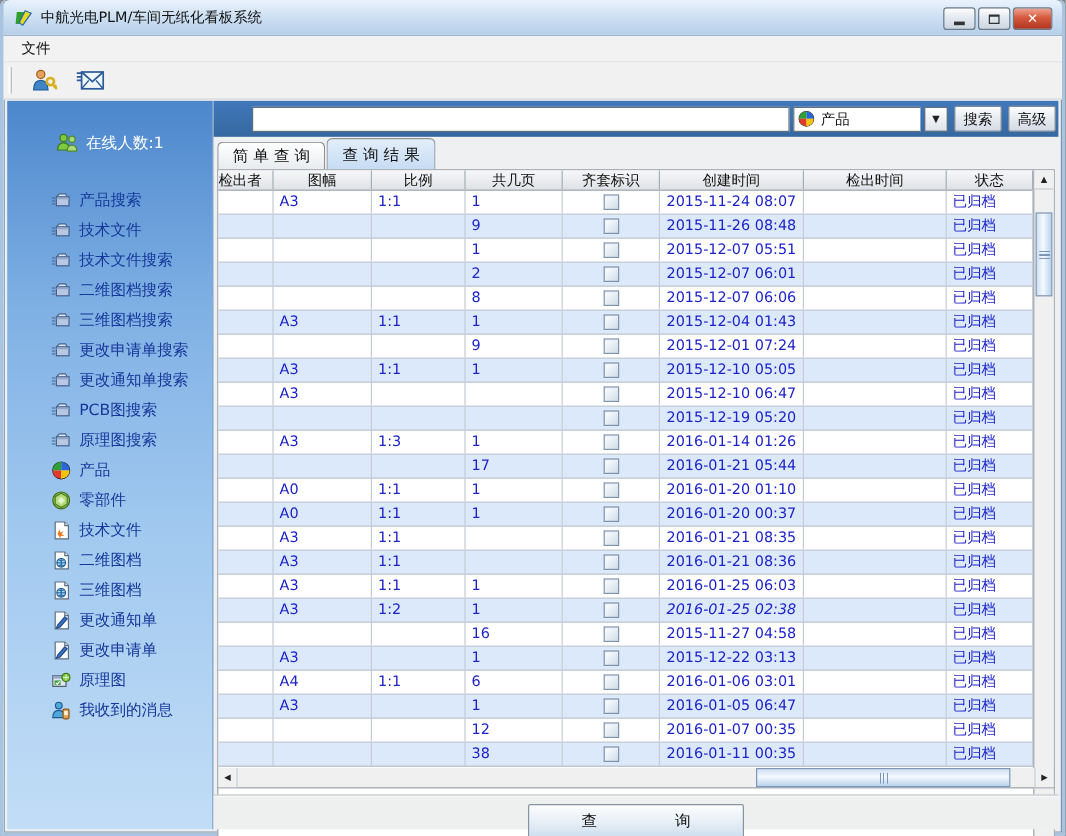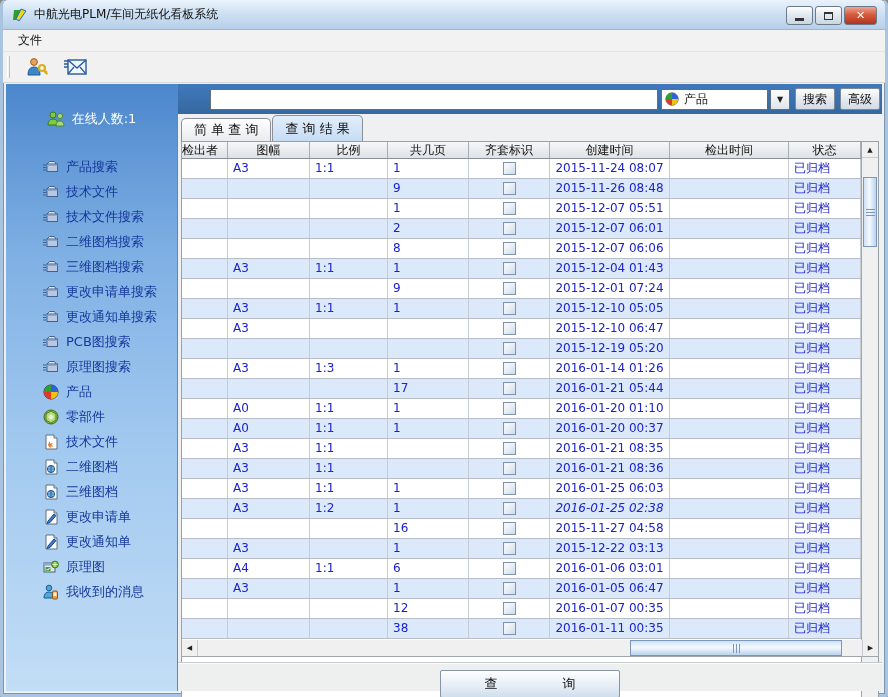--- a/index.html
+++ b/index.html
@@ -265,29 +265,29 @@
                 <path d="M4.4 10 h7.2 M8 6.4 v7.2 M5.5 7.5 q2.5 1.5 5 0 M5.5 12.5 q2.5 -1.5 5 0" fill="none" stroke="#1d5a96" stroke-width="0.8"></path>
               </svg></span>
             <span>三维图档</span>
           </div>
           <div class="nav-item">
             <span class="nicon"><svg width="16" height="16" viewBox="0 0 16 16">
                 <path d="M3 1 h8 l3 3 v11 h-11 Z" fill="#fcfdfe" stroke="#607080"></path>
                 <path d="M11 1 v3 h3" fill="#d8e2ec" stroke="#607080"></path>
                 <path d="M5 12 L11 5 l2 1.6 L7 13.5 l-3 1 Z" fill="#3f78c8" stroke="#1d4a86"></path>
               </svg></span>
-            <span>更改申请单</span>
+            <span>更改通知单</span>
           </div>
           <div class="nav-item">
             <span class="nicon"><svg width="16" height="16" viewBox="0 0 16 16">
                 <path d="M3 1 h8 l3 3 v11 h-11 Z" fill="#fcfdfe" stroke="#607080"></path>
                 <path d="M11 1 v3 h3" fill="#d8e2ec" stroke="#607080"></path>
                 <path d="M5 12 L11 5 l2 1.6 L7 13.5 l-3 1 Z" fill="#3f78c8" stroke="#1d4a86"></path>
               </svg></span>
-            <span>更改通知单</span>
+            <span>更改申请单</span>
           </div>
           <div class="nav-item">
             <span class="nicon"><svg width="16" height="16" viewBox="0 0 16 16">
                 <rect x="1" y="4" width="11" height="9" fill="#dfe6ee" stroke="#55606c"></rect>
                 <rect x="1" y="4" width="11" height="2.5" fill="#8fa8c4"></rect>
                 <rect x="2.5" y="8" width="5" height="4" fill="#3fa042"></rect>
                 <path d="M3.5 10 l1.2 1.2 2 -2.4" stroke="#fff" fill="none"></path>
                 <circle cx="12" cy="5.5" r="3.4" fill="#7ec93f" stroke="#3f7a1a"></circle>
                 <path d="M9.5 5.5 h5 M12 3 v5" stroke="#eaf6da" stroke-width="0.8"></path>
               </svg></span>

